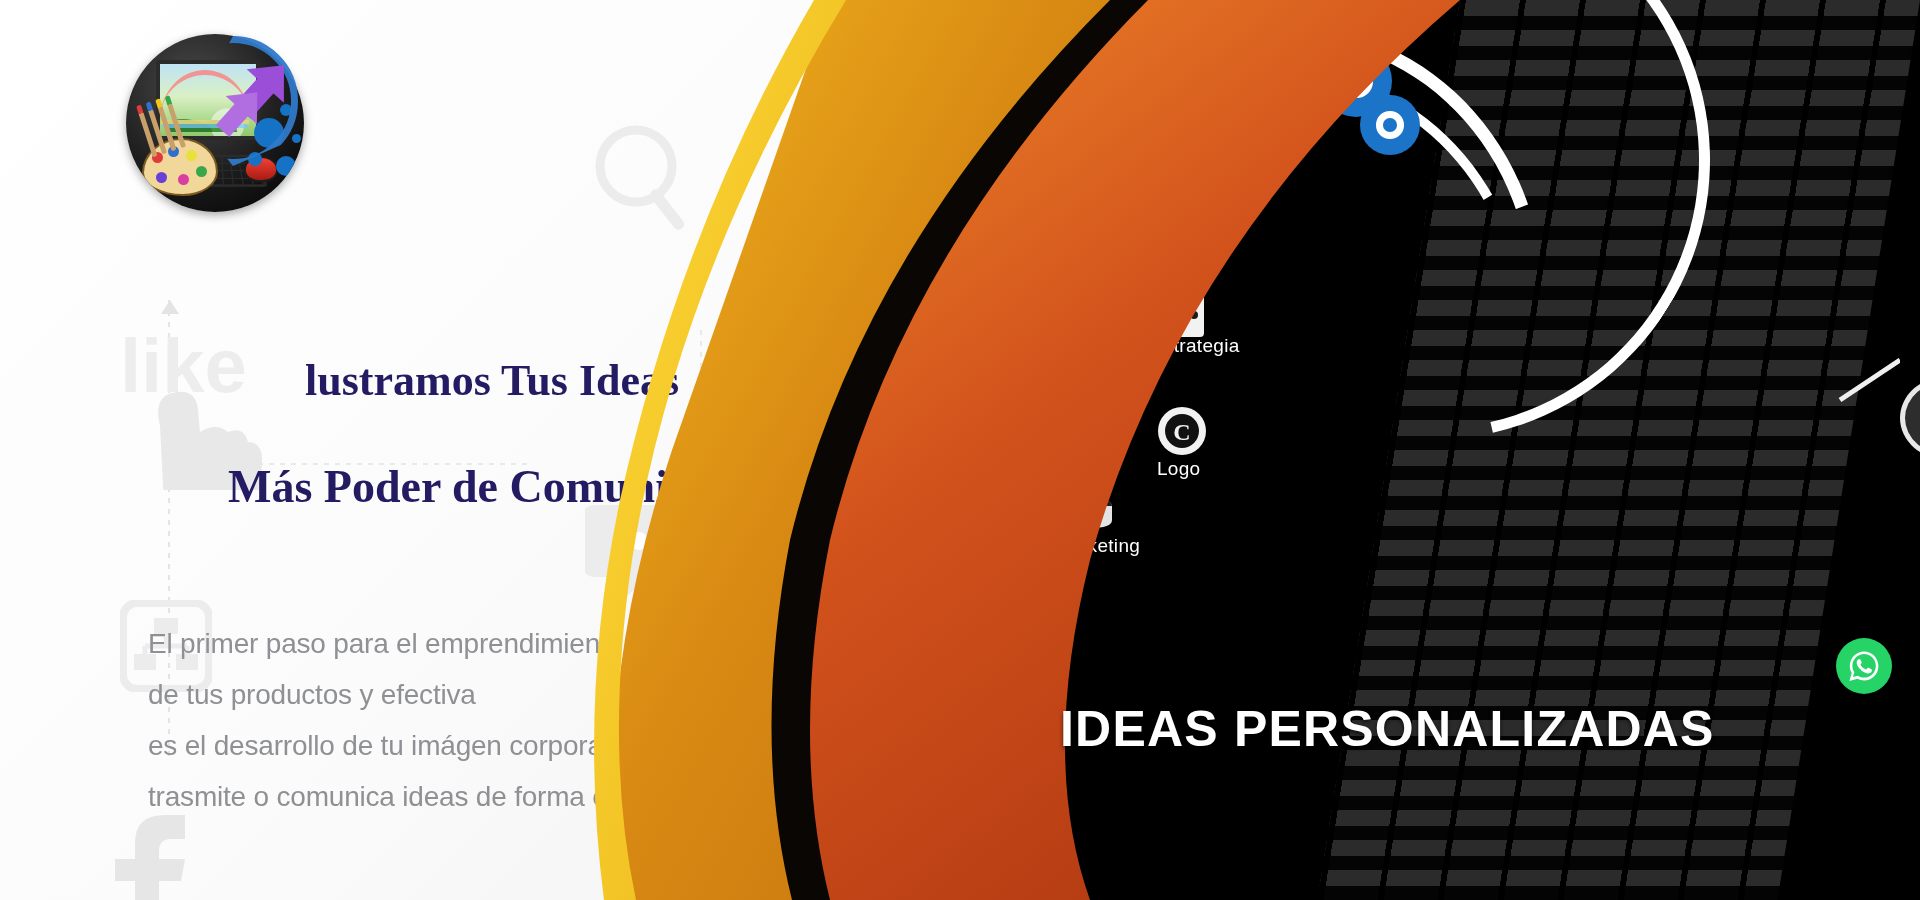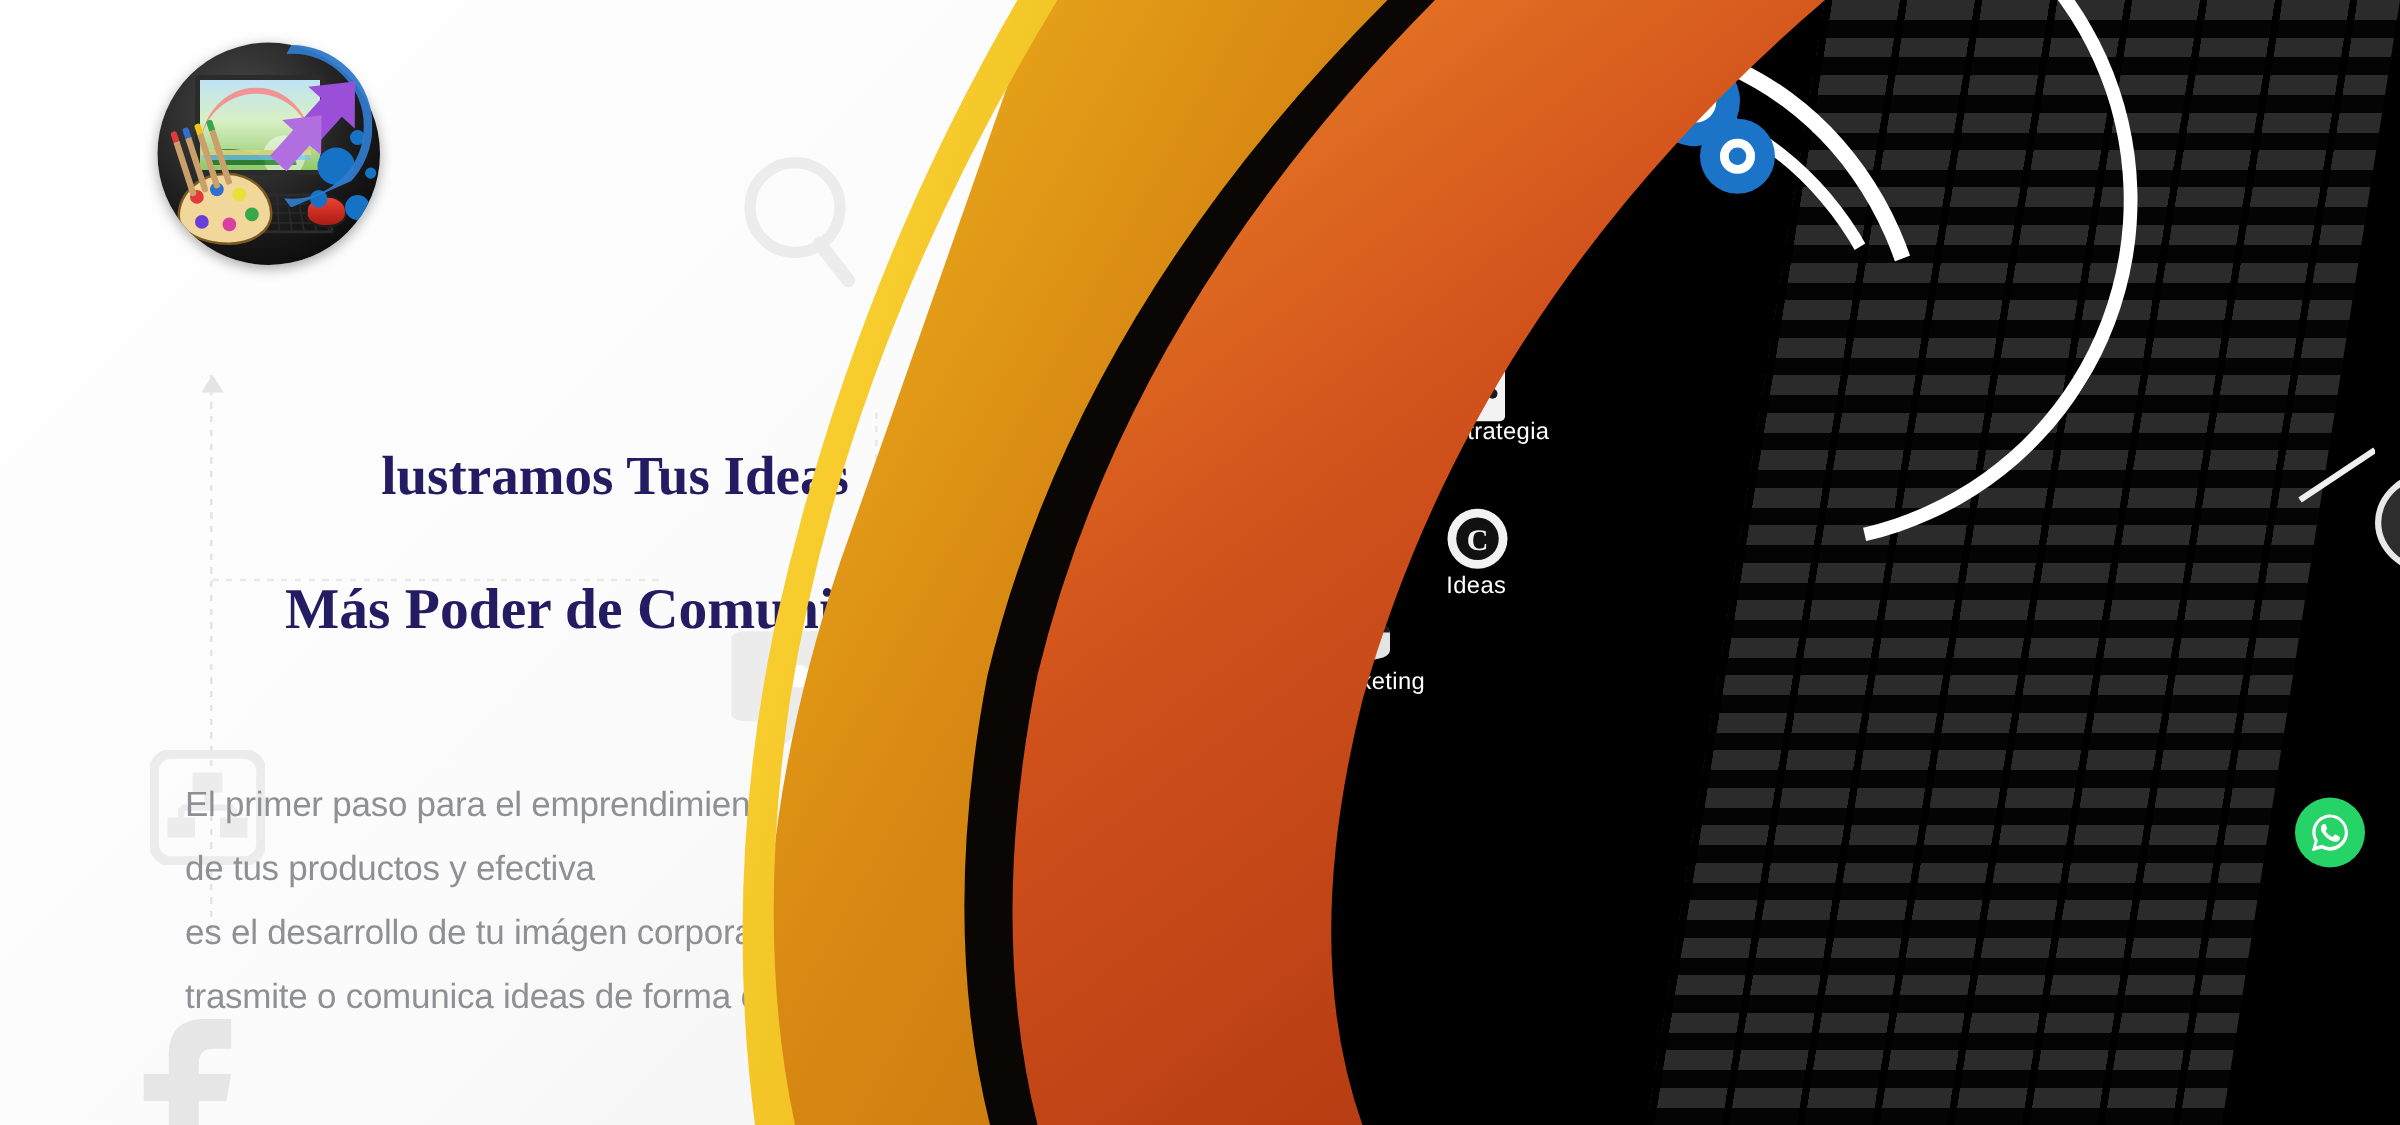--- a/index.html
+++ b/index.html
@@ -372,21 +372,21 @@
       <circle cx="15" cy="42" r="4" fill="#1c1c1c"></circle>
         <circle cx="34" cy="30" r="4" fill="#1c1c1c"></circle>
     </svg>
     <div class="mm-label" style="left:131px;top:335px">Estrategia</div>
 
     <svg class="mm-icon" style="left:136px;top:405px;width:52px;height:52px" viewBox="0 0 52 52">
       <circle cx="26" cy="26" r="24" fill="#f2f2f2"></circle>
       <circle cx="26" cy="26" r="17" fill="#111"></circle>
       <text x="26" y="35" font-family="Liberation Serif, serif" font-size="24" font-weight="bold" fill="#f2f2f2" text-anchor="middle">C</text>
     </svg>
-    <div class="mm-label" style="left:137px;top:458px">Ideas</div>
+    <div class="mm-label" style="left:137px;top:458px">Logo</div>
 
     <svg class="mm-icon" style="left:42px;top:480px;width:58px;height:56px" viewBox="0 0 58 56">
       <rect x="22" y="2" width="6" height="14" fill="#f2f2f2"></rect>
       <rect x="32" y="6" width="6" height="10" fill="#f2f2f2"></rect>
       <rect x="42" y="0" width="6" height="16" fill="#f2f2f2"></rect>
       <ellipse cx="28" cy="26" rx="22" ry="9" fill="#f2f2f2"></ellipse>
       <path d="M6 26 L6 40 Q6 48 28 48 Q50 48 50 40 L50 26 Z" fill="#e4e4e4"></path>
       <path d="M28 26 L50 26 Q50 18 28 18 Z" fill="#1c1c1c"></path>
     </svg>
     <div class="mm-label" style="left:34px;top:535px">Marketing</div>
@@ -418,28 +418,35 @@
         <rect x="114" y="44" width="52" height="5" rx="2.5" fill="none" stroke="#e0415a" stroke-width="3"></rect>
       </g>
       <g transform="rotate(-28 136 64)">
         <rect x="116" y="56" width="64" height="13" rx="6.5" fill="none" stroke="#cfcfcf" stroke-width="4"></rect>
         <rect x="122" y="60" width="52" height="5" rx="2.5" fill="none" stroke="#cfcfcf" stroke-width="3"></rect>
       </g>
     </svg>
 
   </div>
 
+  <div class="ideas-text">IDEAS PERSONALIZADAS</div>
 
   <div class="left-panel">
 
     <div class="dotline-v"></div>
     <div class="dot-arrow-up"></div>
     <div class="dotline-v2"></div>
     <div class="dotline-h"></div>
 
+    <div class="wm wm-like">
+      <svg width="170" height="170" viewBox="0 0 170 170">
+        <text x="0" y="72" font-family="Liberation Sans, sans-serif" font-size="76" font-weight="bold" fill="#ededed">like</text>
+        <path d="M40 106 q-8 -32 18 -34 q18 -2 20 18 l2 22 q16 -10 28 0 q16 -6 20 10 q14 0 14 18 l-2 44 l-96 0 z" fill="#e8e8e8"></path>
+      </svg>
+    </div>
 
     <div class="wm wm-magnifier">
       <svg width="110" height="130" viewBox="0 0 110 130">
         <circle cx="46" cy="46" r="36" fill="none" stroke="#ececec" stroke-width="9"></circle>
         <rect x="58" y="74" width="11" height="48" rx="5" fill="#ececec" transform="rotate(-38 58 74)"></rect>
       </svg>
     </div>
 
     <div class="wm wm-bulb">
       <svg width="120" height="150" viewBox="0 0 120 150">

